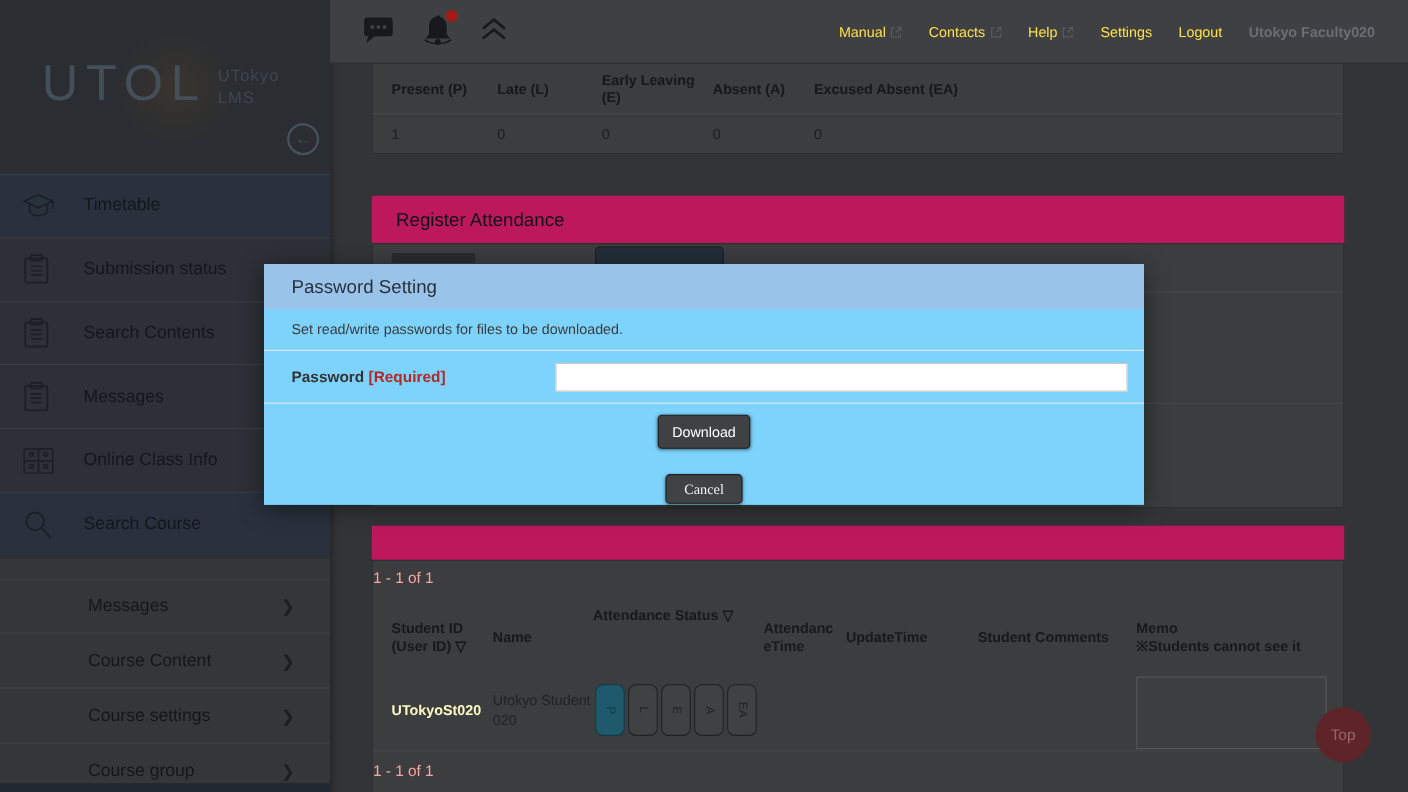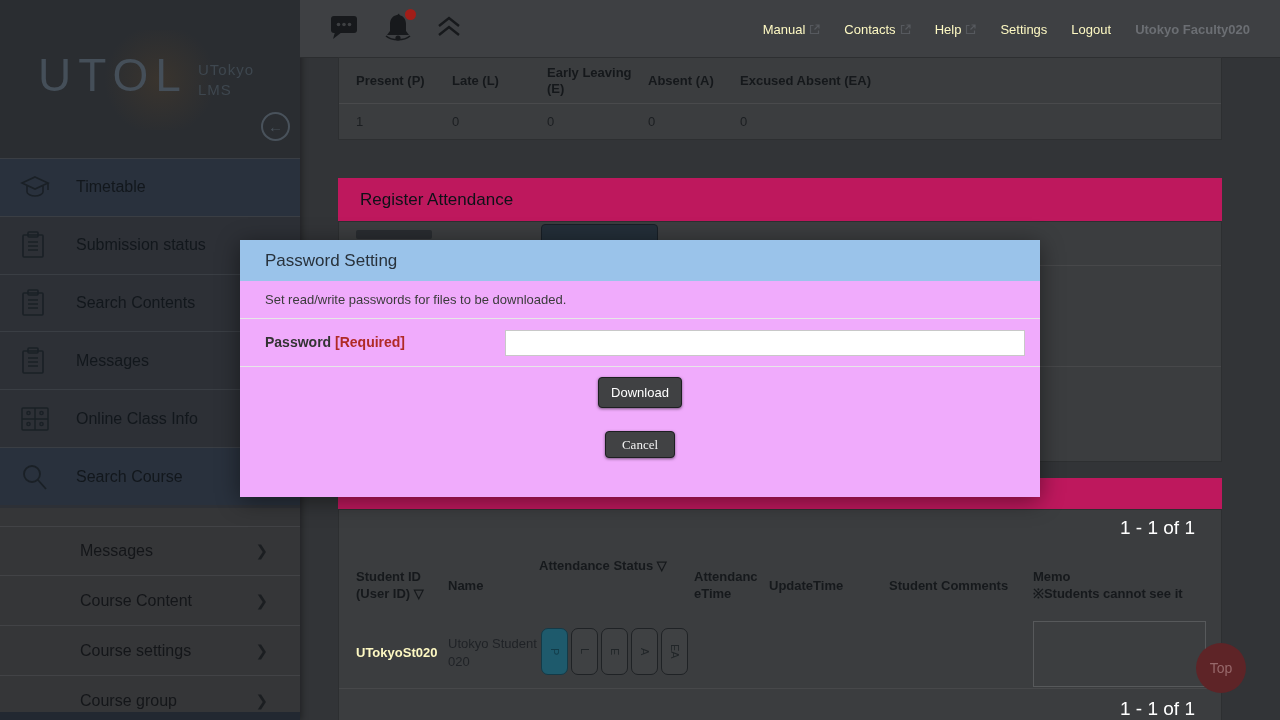--- a/index.html
+++ b/index.html
@@ -5,21 +5,21 @@
   * { margin:0; padding:0; box-sizing:border-box; }
   html,body { width:1280px; height:720px; overflow:hidden; }
   body { font-family:"Liberation Sans", sans-serif; background:#323437; }
   .stage { position:relative; width:1280px; height:720px; overflow:hidden; }
   .abs { position:absolute; }
 
   
   .app-header { left:300px; top:0; width:980px; height:58px; background:#3e4043; border-bottom:1px solid #2b2d2f; }
   .hdr-icons { position:absolute; left:30px; top:0; height:58px; display:flex; align-items:center; gap:22px; }
   .hdr-links { position:absolute; right:30px; top:0; height:58px; display:flex; align-items:center; gap:24px; }
-  .hdr-link { font-size:13px; color:#fef9c3; display:flex; align-items:center; gap:4px; cursor:pointer; }
+  .hdr-link { font-size:13px; color:#fde047; display:flex; align-items:center; gap:4px; cursor:pointer; }
   .hdr-user { font-size:13px; font-weight:bold; color:#6b6e73; }
   .ext-ic { width:11px; height:11px; }
   .bell-wrap { position:relative; }
   .bell-dot { position:absolute; right:-2px; top:-3px; width:11px; height:11px; border-radius:50%; background:#a21d18; }
 
   
   .sidebar { left:0; top:0; width:300px; height:720px; background:#2d3036; box-shadow:2px 0 6px rgba(0,0,0,.35); }
   .logo-zone { position:absolute; left:0; top:0; width:300px; height:158px; background:#2a2d31; }
   .logo-glow { position:absolute; left:90px; top:30px; width:140px; height:100px;
                background:radial-gradient(circle, rgba(140,90,30,.16) 0%, rgba(0,0,0,0) 65%); }
@@ -54,21 +54,21 @@
   .reg-bar { left:338px; top:178px; width:884px; height:43px; }
   .bar-title { font-size:17px; color:#0d1117; margin-left:22px; }
   .reg-panel { left:338px; top:221px; width:884px; height:241px; }
   .reg-divider { position:absolute; left:0; width:100%; height:1px; background:#47484a; }
   .reg-smudge { position:absolute; left:17px; top:8px; width:76px; height:9px; background:#292c30; border-radius:2px; }
   .reg-btn-sliver { position:absolute; left:202px; top:2px; width:117px; height:38px; background:#232e38;
                     border-radius:4px; border:1px solid #181f26; }
 
   .att-bar { left:338px; top:478px; width:884px; height:31px; }
   .att-panel { left:338px; top:509px; width:884px; height:211px; border-bottom:none; }
-  .att-count { text-align:right; padding-right:26px; font-size:19px; color:#ffffff; margin-top:7px; }
+  .att-count { padding-right:26px; font-size:14px; color:#fca5a5; margin-top:7px; }
   .att-grid { display:grid; grid-template-columns:92px 91px 155px 75px 120px 144px 1fr; padding:0 17px; }
   .att-head { margin-top:16px; min-height:60px; align-items:center; }
   .att-head .cell { font-size:13px; font-weight:bold; color:#16191c; line-height:17px; word-break:break-all; padding-right:8px; }
   .att-head .c-status { align-self:start; margin-top:2px; word-break:normal; }
   .att-head .c-memo { word-break:normal; }
   .att-row { align-items:center; height:74px; border-bottom:1px solid #47484a; }
   .stu-link { font-size:13px; font-weight:bold; color:#fef9c3; cursor:pointer; }
   .stu-name { font-size:13px; color:#1f2226; width:88px; word-break:break-all; line-height:16px; }
   .status-btns { display:flex; gap:3px; margin-left:2px; }
   .st-btn { width:27px; height:47px; border-radius:7px; background:#3f4143; border:1px solid #1f2225;
@@ -76,21 +76,21 @@
   .st-btn span { writing-mode:vertical-rl; font-size:11px; color:#212528; }
   .st-btn.selected { background:#1e5a6c; border-color:#143a47; }
   .st-btn.selected span { color:#123c49; }
   .memo-box { width:173px; height:66px; border:1px solid #57595b; background:#3c3e40; margin-top:5px; }
 
   .fab-top { left:1196px; top:643px; width:50px; height:50px; border-radius:50%; background:#5e2427;
              display:flex; align-items:center; justify-content:center; font-size:14px; color:#97686a; cursor:pointer; z-index:5; }
 
   
   .overlay { left:0; top:0; width:1280px; height:720px; background:rgba(0,0,0,0); z-index:10; }
-  .modal { left:240px; top:240px; width:800px; height:257px; background:#f0abfc; z-index:20;
+  .modal { left:240px; top:240px; width:800px; height:219px; background:#7dd3fc; z-index:20;
            box-shadow:0 4px 22px rgba(0,0,0,.45); }
   .modal-head { height:41px; background:#9ac3ea; display:flex; align-items:center; }
   .modal-title { font-size:17px; color:#28323c; margin-left:25px; }
   .modal-desc { padding:11px 25px; font-size:13px; color:#3b3b3b; border-bottom:1px solid #e7e7e7; }
   .modal-form { position:relative; height:48px; border-bottom:1px solid #e7e7e7; }
   .pw-label { position:absolute; left:25px; top:15px; font-size:14px; font-weight:bold; color:#333333; }
   .pw-required { color:#b02a26; }
   .pw-input { position:absolute; left:265px; top:11px; width:520px; height:26px; border:1px solid #c8c8c8;
               font-size:13px; padding:0 6px; outline:none; }
   .modal-actions { position:relative; height:114px; }

